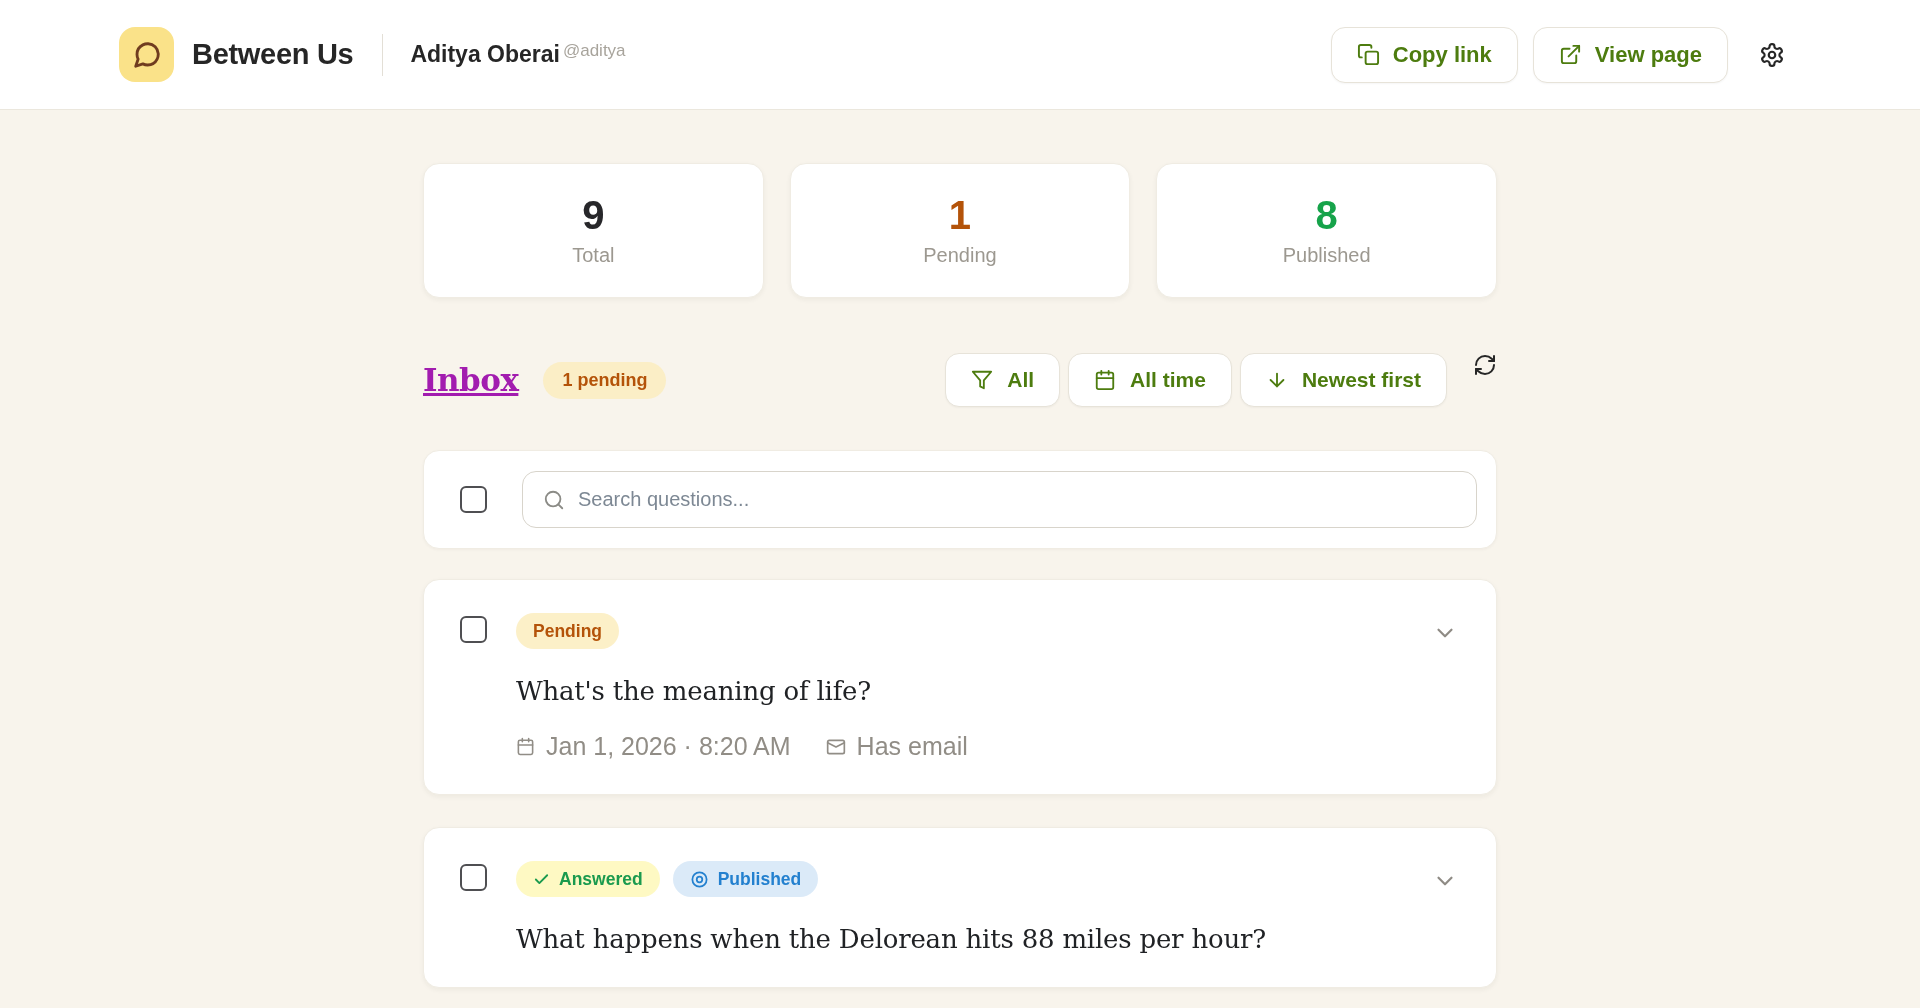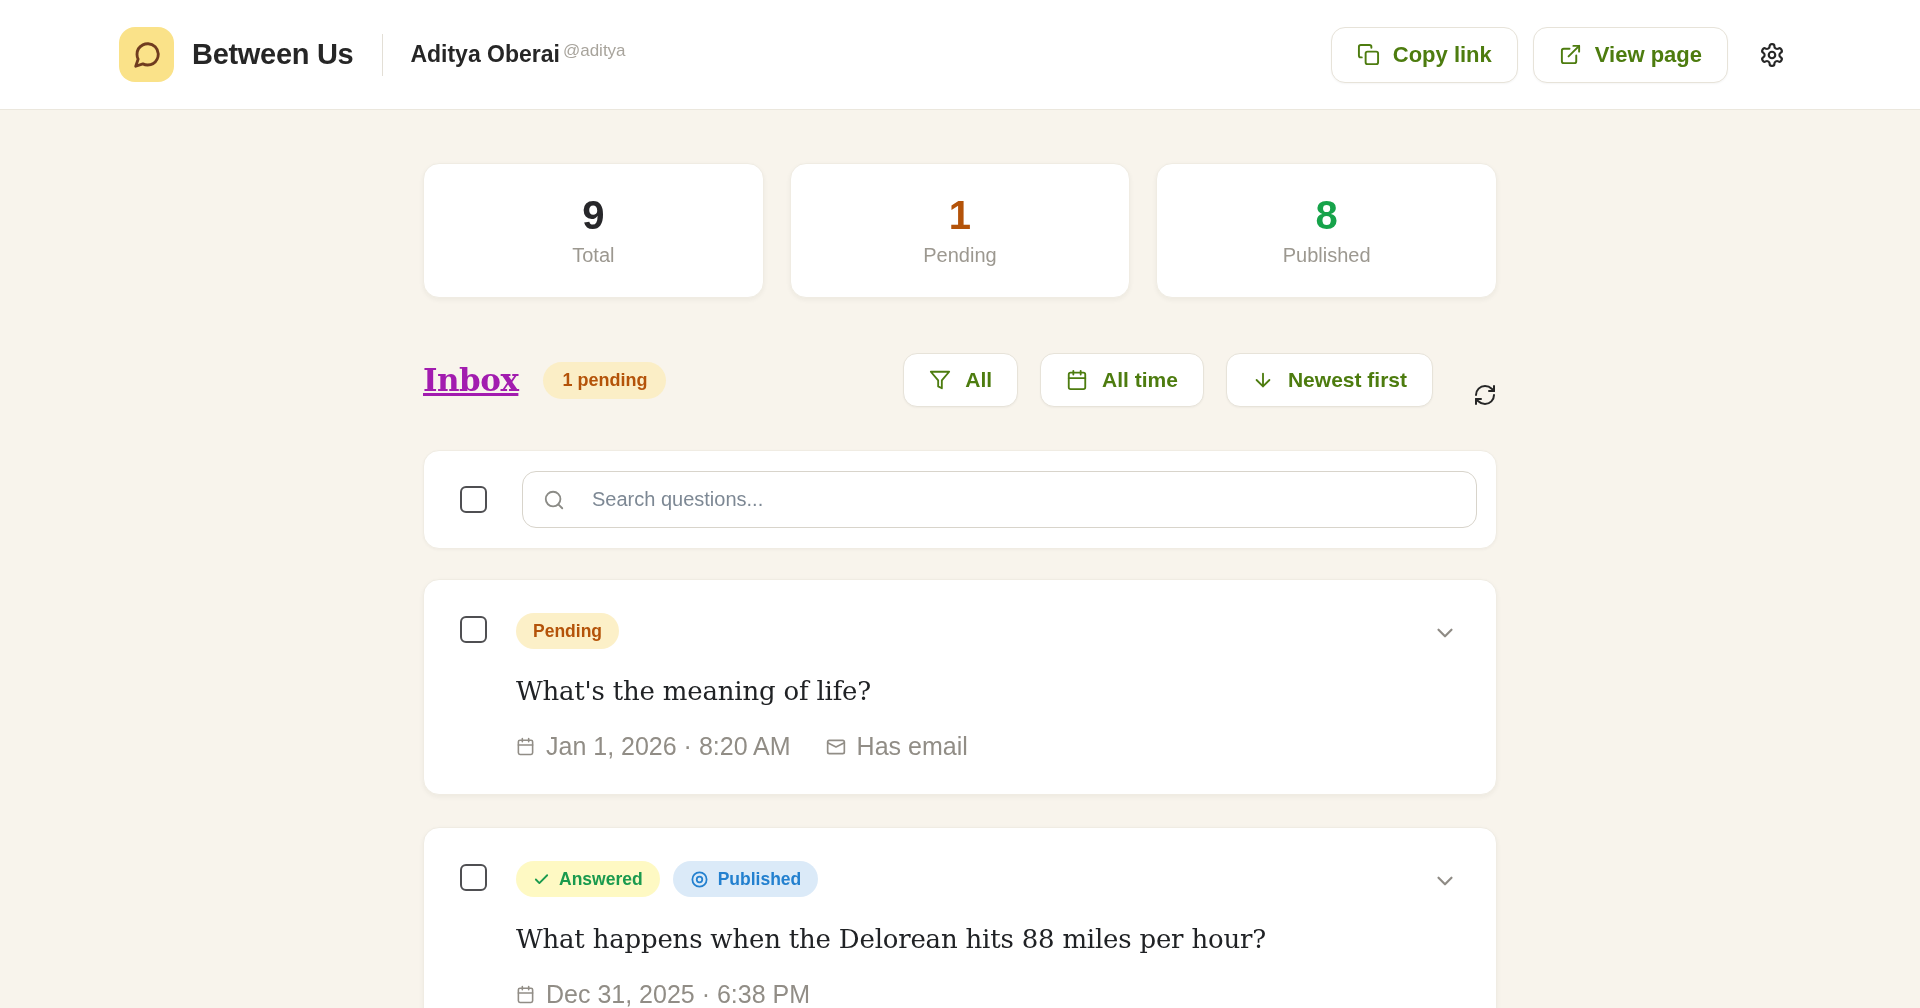--- a/index.html
+++ b/index.html
@@ -77,21 +77,21 @@
     font-family: "DejaVu Serif", serif;
     font-size: 31px; font-weight: 700; color: #a21caf; letter-spacing: -0.5px; text-decoration: underline;
   }
   .pending-pill {
     margin-left: 25px;
     background: #fbeec6; color: #b45309;
     border-radius: 999px;
     padding: 8px 19px;
     font-size: 18px; font-weight: 600;
   }
-  .filters { margin-left: auto; display: flex; align-items: flex-end; gap: 22px; }
+  .filters { margin-left: auto; display: flex; align-items: flex-start; gap: 8px; }
   .filter-btn { height: 54px; font-size: 21px; border-radius: 14px; gap: 14px; }
   .refresh-btn { margin-left: 18px; }
 
   
   .search-card {
     margin-top: 43px;
     background: #ffffff;
     border: 1px solid #f0ece3;
     border-radius: 16px;
     height: 99px;
@@ -108,21 +108,21 @@
     flex: none;
   }
   .search-field {
     margin-left: 35px;
     flex: 1;
     height: 57px;
     border: 1px solid #d8d4cb;
     border-radius: 14px;
     display: flex; align-items: center;
     padding: 0 20px;
-    gap: 27px;
+    gap: 13px;
     background: #ffffff;
     color: #8b8b86;
   }
   .search-field input {
     flex: 1; border: none; outline: none;
     font-size: 20px; font-family: inherit;
     color: #3f3f46;
     background: transparent;
   }
   .search-field input::placeholder { color: #7d8894; }
@@ -344,26 +344,15 @@
         <span>
           <svg width="19" height="19" viewBox="0 0 24 24" fill="none" stroke="currentColor" stroke-width="2.2" stroke-linecap="round" stroke-linejoin="round">
             <circle cx="12" cy="12" r="9"></circle>
             <circle cx="12" cy="12" r="3.5"></circle>
           </svg>
         </span>
         <span>Published</span>
       </span>
     </div>
     <h2 class="q-title">What happens when the Delorean hits 88 miles per hour?</h2>
-    <div class="meta-row">
-      <span class="meta-item">
-        <span>
-          <svg width="19" height="19" viewBox="0 0 24 24" fill="none" stroke="currentColor" stroke-width="2" stroke-linecap="round" stroke-linejoin="round">
-            <rect x="3" y="4" width="18" height="18" rx="2"></rect>
-            <path d="M16 2v4M8 2v4M3 10h18"></path>
-          </svg>
-        </span>
-        <span>Dec 31, 2025 · 6:38 PM</span>
-      </span>
-    </div>
   </article>
 
 </main>
 
 </body></html>

